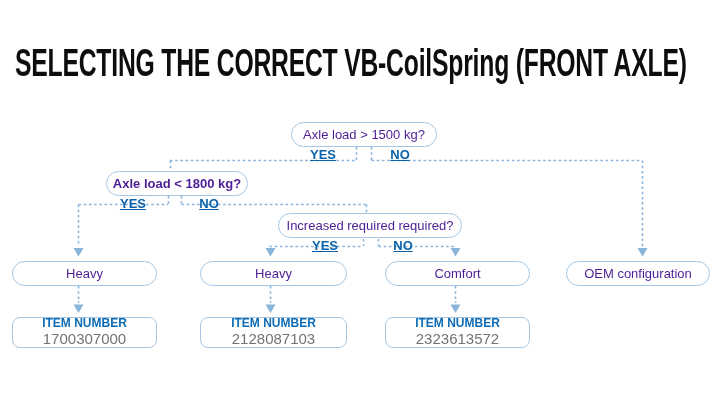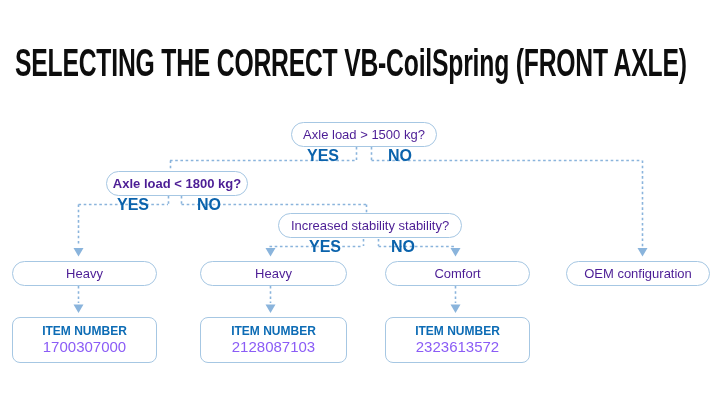--- a/index.html
+++ b/index.html
@@ -45,46 +45,47 @@
     align-items: center;
     justify-content: center;
     color: #4c1d95;
     font-size: 13px;
     white-space: nowrap;
   }
   .yn {
     position: absolute;
     transform: translateX(-50%);
     font-weight: bold;
-    font-size: 16px;
+    font-size: 13px;
     color: #0b63ac;
     white-space: nowrap;
+    text-decoration: underline;
   }
   .item-box {
     position: absolute;
     box-sizing: border-box;
-    height: 46px;
+    height: 31px;
     border: 1.5px solid #a6c7e3;
     border-radius: 8px;
     background: #ffffff;
     display: flex;
     flex-direction: column;
     align-items: center;
     justify-content: center;
     gap: 1px;
   }
   .item-label {
     font-weight: bold;
     font-size: 12px;
     color: #0d6cb5;
     line-height: 1.1;
   }
   .item-number {
     font-size: 15px;
-    color: #8b5cf6;
+    color: #737373;
     line-height: 1.1;
   }
 </style>
 </head>
 <body>
 
 <div class="canvas">
 
   <h1 class="title">SELECTING THE CORRECT VB-CoilSpring (FRONT AXLE)</h1>
 
@@ -126,21 +127,21 @@
   </svg>
 
   <div class="pill" style="left:291px; top:122px; width:146px;">Axle load &gt; 1500 kg?</div>
   <div class="yn" style="left:323px; top:147px;">YES</div>
   <div class="yn" style="left:400px; top:147px;">NO</div>
 
   <div class="pill" style="left:106px; top:171px; width:142px;font-weight:bold;">Axle load &lt; 1800 kg?</div>
   <div class="yn" style="left:133px; top:196px;">YES</div>
   <div class="yn" style="left:209px; top:196px;">NO</div>
 
-  <div class="pill" style="left:278px; top:213px; width:184px;">Increased stability stability?</div>
+  <div class="pill" style="left:278px; top:213px; width:184px;">Increased required required?</div>
   <div class="yn" style="left:325px; top:238px;">YES</div>
   <div class="yn" style="left:403px; top:238px;">NO</div>
 
   <div class="pill" style="left:12px; top:261px; width:145px;">Heavy</div>
   <div class="pill" style="left:200px; top:261px; width:147px;">Heavy</div>
   <div class="pill" style="left:566px; top:261px; width:144px;">OEM configuration</div>
   <div class="pill" style="left:385px; top:261px; width:145px;">Comfort</div>
 
   <div class="item-box" style="left:12px; top:317px; width:145px;">
     <div class="item-label">ITEM NUMBER</div>

